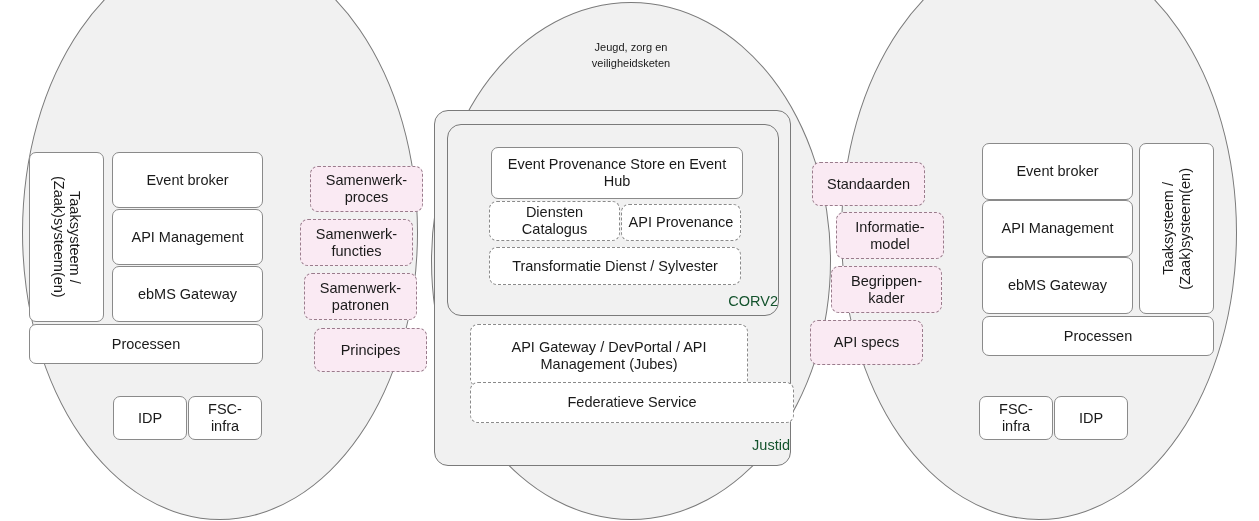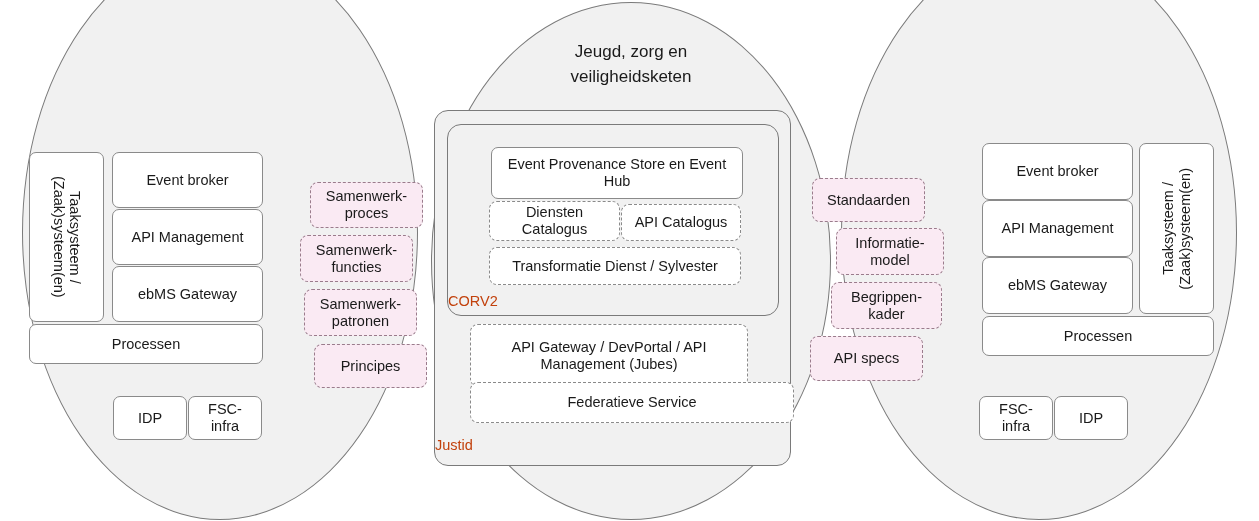--- a/index.html
+++ b/index.html
@@ -45,21 +45,20 @@
     padding: 2px 5px;
   }
   .box.solid {
     background: #ffffff;
     border: 1px solid #8a8a8a;
   }
   .box.dashed-pink {
     background: #faeaf3;
     border: 1.3px dashed #9a7c8c;
     border-radius: 8px;
-    margin-top: 16px;
   }
   .box.dashed-white {
     background: #ffffff;
     border: 1.3px dashed #8a8a8a;
     border-radius: 8px;
   }
 
   
   .box.vertical span {
     writing-mode: vertical-rl;
@@ -71,28 +70,28 @@
   .frame {
     position: absolute;
     box-sizing: border-box;
     background: #f1f1f1;
     border: 1px solid #7a7a7a;
     border-radius: 14px;
   }
   .frame-label {
     position: absolute;
     width: 100%;
-    text-align: left;
+    text-align: right;
     font-size: 14.5px;
-    color: #c2410c;
+    color: #14532d;
   }
   .ellipse-title {
     position: absolute;
     text-align: center;
-    font-size: 17px;
+    font-size: 11px;
     color: #1a1a1a;
     line-height: 1.45;
     z-index: 7;
   }
 </style>
 </head>
 <body>
 
 <div id="canvas">
 
@@ -170,21 +169,21 @@
     <div class="box solid" style="left:491px; top:147px; width:252px; height:52px;">
       <span>Event Provenance Store en Event Hub</span>
     </div>
 
     <div class="box dashed-white" style="left:489px; top:201px; width:131px; height:40px;text-align:center;">
       <span style="white-space:pre-line;">Diensten
 Catalogus</span>
     </div>
 
     <div class="box dashed-white" style="left:621px; top:204px; width:120px; height:37px;">
-      <span>API Catalogus</span>
+      <span>API Provenance</span>
     </div>
 
     <div class="box dashed-white" style="left:489px; top:247px; width:252px; height:38px;">
       <span>Transformatie Dienst / Sylvester</span>
     </div>
   </div>
 
   <div class="layer">
     <div class="box dashed-white" style="left:470px; top:324px; width:278px; height:63px;border-radius:8px;">
       <span style="white-space:pre-line;">API Gateway / DevPortal / API

